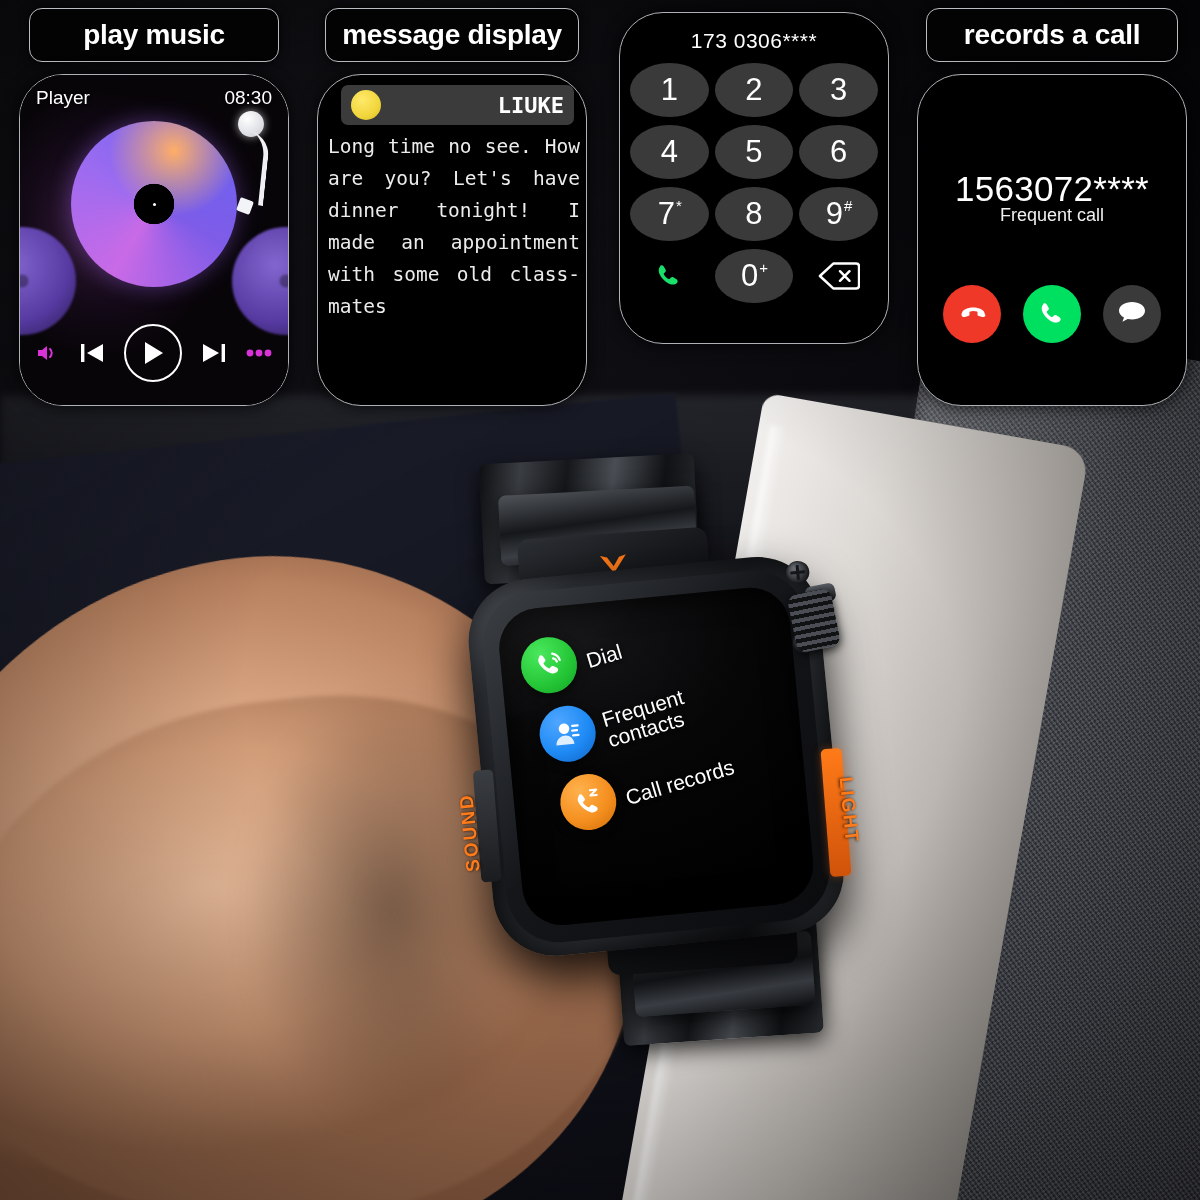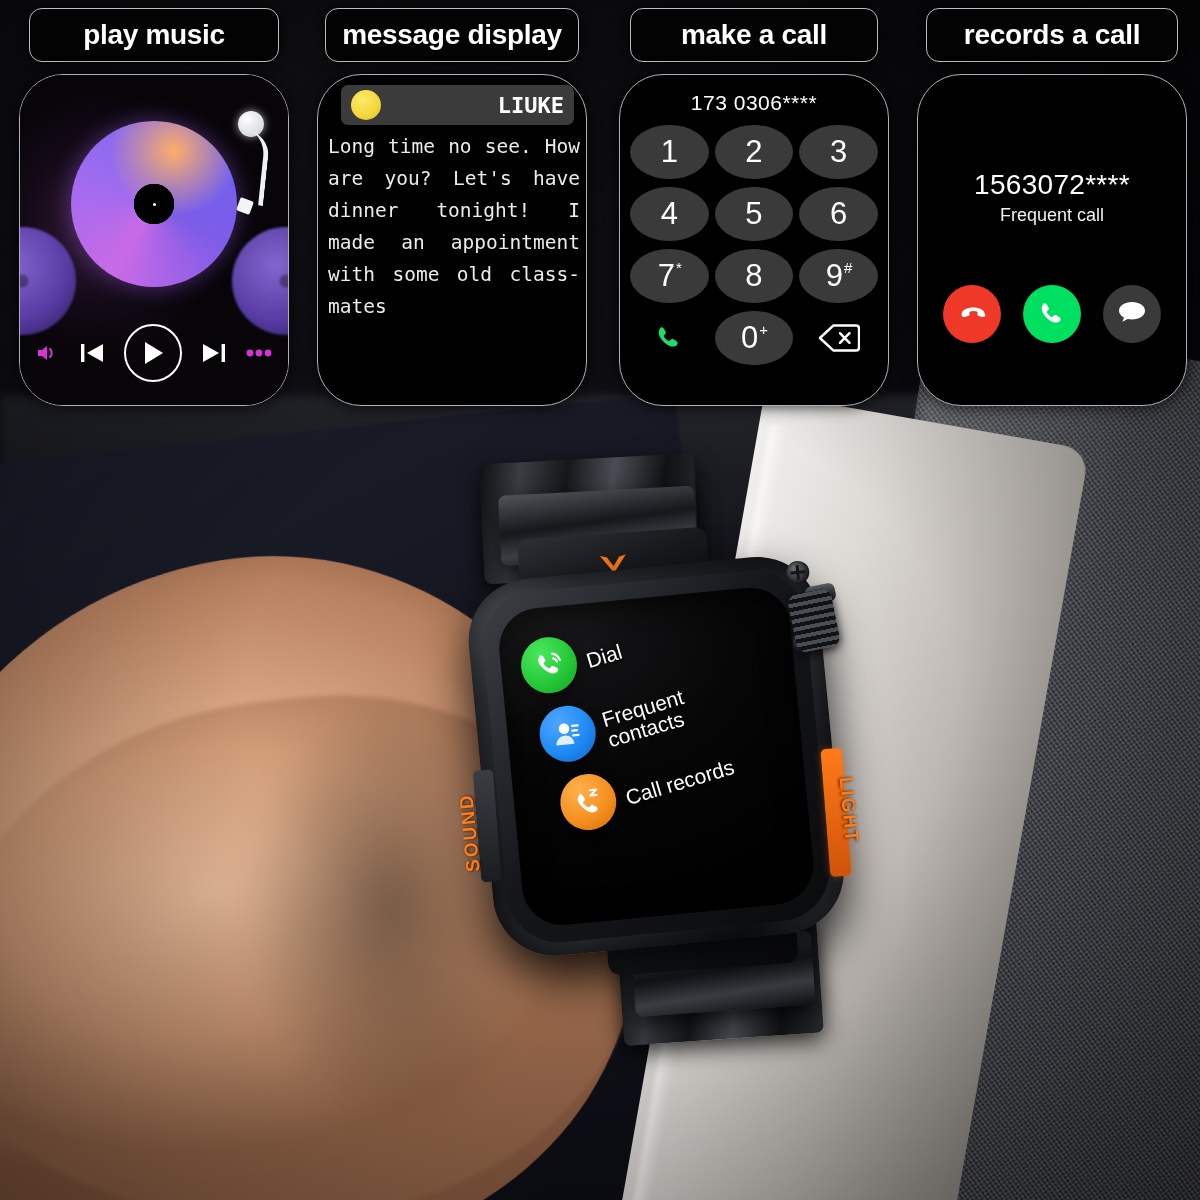--- a/index.html
+++ b/index.html
@@ -125,21 +125,21 @@
   .keys{position:absolute;left:10px;right:10px;top:50px;display:grid;
     grid-template-columns:repeat(3,1fr);grid-auto-rows:54px;gap:8px 6px;}
   .key{background:#3a3a3a;border-radius:50%/50%;display:flex;align-items:center;
     justify-content:center;color:#fff;font-size:31px;font-weight:400;position:relative;}
   .key .sup{font-size:15px;position:relative;top:-9px;left:1px;}
   .key.green{background:transparent;color:#18e06a;}
   .key.bsp{background:transparent;}
 
   
   .ic-num{position:absolute;left:0;right:0;top:94px;text-align:center;color:#fff;
-    font-size:28px;font-weight:500;letter-spacing:.3px;}
+    font-size:35px;font-weight:500;letter-spacing:.3px;}
   .ic-sub{position:absolute;left:0;right:0;top:130px;text-align:center;color:#f0f0f0;
     font-size:18px;}
   .ic-btns{position:absolute;left:0;right:0;top:210px;display:flex;justify-content:center;gap:22px;}
   .cbtn{width:58px;height:58px;border-radius:50%;display:flex;align-items:center;justify-content:center;}
 
   
   .watch{position:absolute;left:455px;top:455px;width:440px;height:580px;
     transform:rotate(-7deg);}
   .band{position:absolute;background:linear-gradient(100deg,#0d0e10 0%,#3a3d42 18%,#15171a 38%,#4a4e54 58%,#101214 80%,#2a2d31 100%);
     border-radius:7px;box-shadow:0 8px 22px rgba(0,0,0,.75);}
@@ -317,20 +317,24 @@
         <div class="disc">
           <div class="dot"></div>
         </div>
 
         <div class="tone">
           <div class="head"></div>
             <div class="arm"></div>
             <div class="tip"></div>
         </div>
 
+        <div class="pl-top">
+          <div>Player</div>
+          <div>08:30</div>
+        </div>
 
         <div class="ctl">
           <svg width="24" height="22" viewBox="0 0 24 22">
             <path d="M2 8h4l5-4v14l-5-4H2z" fill="#d832d8"></path>
             <path d="M14 7a5.5 5.5 0 0 1 0 8" stroke="#d832d8" stroke-width="2" fill="none" stroke-linecap="round"></path>
           </svg>
           <svg width="26" height="24" viewBox="0 0 26 24">
             <rect x="2" y="3" width="3.4" height="18" fill="#fff"></rect>
             <path d="M24 3v18L8 12z" fill="#fff"></path>
           </svg>
@@ -359,23 +363,20 @@
       <div class="screen">
         <div class="msg-head">
           <div class="msg-av"></div>
           <div class="msg-name">LIUKE</div>
         </div>
         <div class="msg-body">Long time no see. How are you? Let's have dinner tonight! I made an appointment with some old class-mates</div>
       </div>
     </div>
 
     <div class="panel p2">
-      <div class="tab">
-        <span>make a call</span>
-      </div>
       <div class="screen">
         <div class="dl-num">173 0306****</div>
         <div class="keys">
           <div class="key">
               <span>1</span>
             </div>
           <div class="key">
               <span>2</span>
             </div>
           <div class="key">

